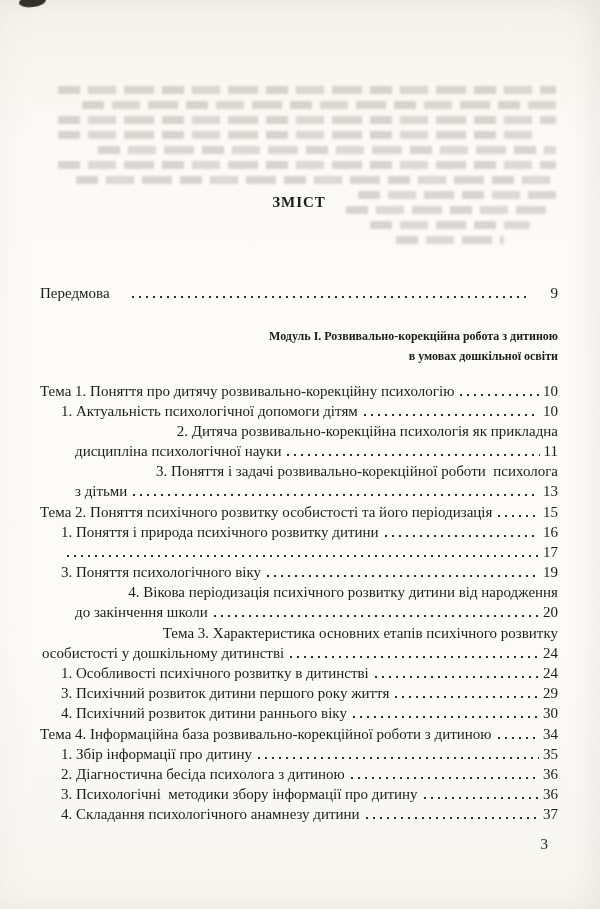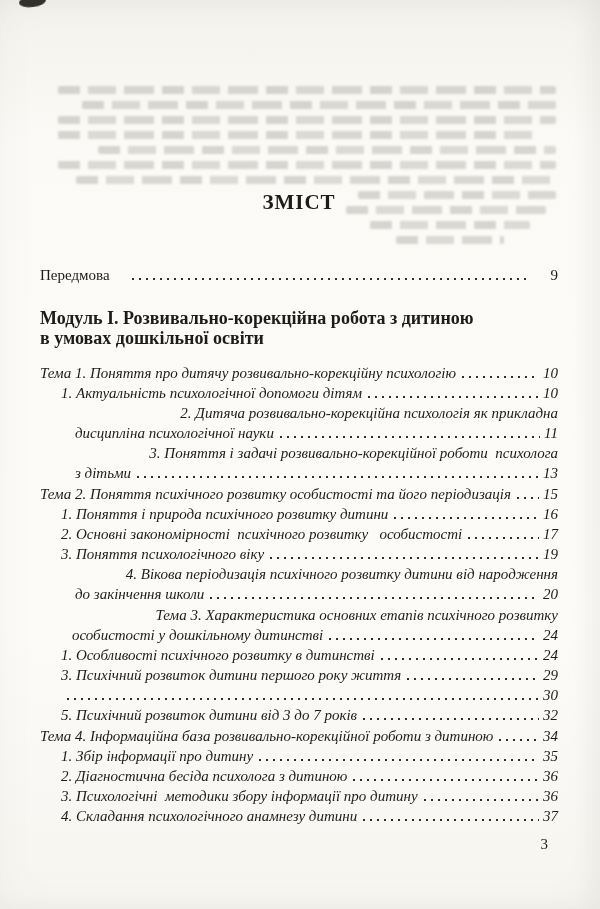--- a/index.html
+++ b/index.html
@@ -55,21 +55,21 @@
   .content {
     position: absolute;
     left: 40px; right: 42px; top: 0;
     font-size: 15px;
     line-height: 20px;
   }
 
   .heading {
     margin: 193px 0 0;
     text-align: center;
-    font-size: 21px;
+    font-size: 15px;
     font-weight: bold;
     letter-spacing: 1px;
     line-height: 18px;
   }
 
   .row {
     display: flex;
     align-items: baseline;
     white-space: pre;
   }
@@ -79,35 +79,35 @@
     min-width: 8px;
     align-self: flex-end;
     height: 6px;
     margin: 0 4px 3px 5px;
     background-image: radial-gradient(circle at 2px 3px, #2e2e2c 1.05px, rgba(0,0,0,0) 1.5px);
     background-size: 7px 6px;
     background-repeat: repeat-x;
   }
   .pg { white-space: nowrap; }
 
-  .preface-row { margin-top: 54px; gap: 16px; }
+  .preface-row { margin-top: 72px; gap: 16px; }
 
   .module {
     margin-top: 23px;
-    text-align: left;
+    text-align: right;
     font-weight: bold;
-    font-size: 18px;
+    font-size: 12px;
     line-height: 20px;
   }
 
-  .toc { margin-top: 15px; font-style: italic; }
+  .toc { margin-top: 15px; }
   .toc-item.lvl0 { margin-left: 0; margin-top: 1px; }
   .toc-item.lvl1 { margin-left: 21px; }
   .toc-line { white-space: pre; text-align: right; }
-  .toc-item.lvl0 .row.cont { margin-left: 32px; }
+  .toc-item.lvl0 .row.cont { margin-left: 2px; }
   .toc-item.lvl1 .row.cont { margin-left: 14px; }
 
   .folio {
     position: absolute;
     top: 836px;
     right: 52px;
     font-size: 15px;
   }
 </style>
 </head>
@@ -161,44 +161,41 @@
           <div class="toc-line">3. Поняття і задачі розвивально-корекційної роботи  психолога</div>
           <div class="row cont"><span class="t">з дітьми</span><span class="leader"></span><span class="pg">13</span></div>
         </div>
         <div class="toc-item lvl0">
           <div class="row"><span class="t">Тема 2. Поняття психічного розвитку особистості та його періодизація</span><span class="leader"></span><span class="pg">15</span></div>
         </div>
         <div class="toc-item lvl1">
           <div class="row"><span class="t">1. Поняття і природа психічного розвитку дитини</span><span class="leader"></span><span class="pg">16</span></div>
         </div>
         <div class="toc-item lvl1">
-          <div class="row"><span class="t">2. Основні закономірності  психічного розвитку   особистості</span><span class="leader"></span><span class="pg">17</span></div>
+          <div class="row"><span class="leader"></span><span class="pg">17</span></div>
         </div>
         <div class="toc-item lvl1">
           <div class="row"><span class="t">3. Поняття психологічного віку</span><span class="leader"></span><span class="pg">19</span></div>
         </div>
         <div class="toc-item lvl1">
           <div class="toc-line">4. Вікова періодизація психічного розвитку дитини від народження</div>
           <div class="row cont"><span class="t">до закінчення школи</span><span class="leader"></span><span class="pg">20</span></div>
         </div>
         <div class="toc-item lvl0">
           <div class="toc-line">Тема 3. Характеристика основних етапів психічного розвитку</div>
           <div class="row cont"><span class="t">особистості у дошкільному дитинстві</span><span class="leader"></span><span class="pg">24</span></div>
         </div>
         <div class="toc-item lvl1">
           <div class="row"><span class="t">1. Особливості психічного розвитку в дитинстві</span><span class="leader"></span><span class="pg">24</span></div>
         </div>
         <div class="toc-item lvl1">
           <div class="row"><span class="t">3. Психічний розвиток дитини першого року життя</span><span class="leader"></span><span class="pg">29</span></div>
         </div>
         <div class="toc-item lvl1">
-          <div class="row"><span class="leader"></span><span class="pg">30</span></div>
-        </div>
-        <div class="toc-item lvl1">
-          <div class="row"><span class="t">5. Психічний розвиток дитини від 3 до 7 років</span><span class="leader"></span><span class="pg">32</span></div>
+          <div class="row"><span class="t">4. Психічний розвиток дитини раннього віку</span><span class="leader"></span><span class="pg">30</span></div>
         </div>
         <div class="toc-item lvl0">
           <div class="row"><span class="t">Тема 4. Інформаційна база розвивально-корекційної роботи з дитиною</span><span class="leader"></span><span class="pg">34</span></div>
         </div>
         <div class="toc-item lvl1">
           <div class="row"><span class="t">1. Збір інформації про дитину</span><span class="leader"></span><span class="pg">35</span></div>
         </div>
         <div class="toc-item lvl1">
           <div class="row"><span class="t">2. Діагностична бесіда психолога з дитиною</span><span class="leader"></span><span class="pg">36</span></div>
         </div>

